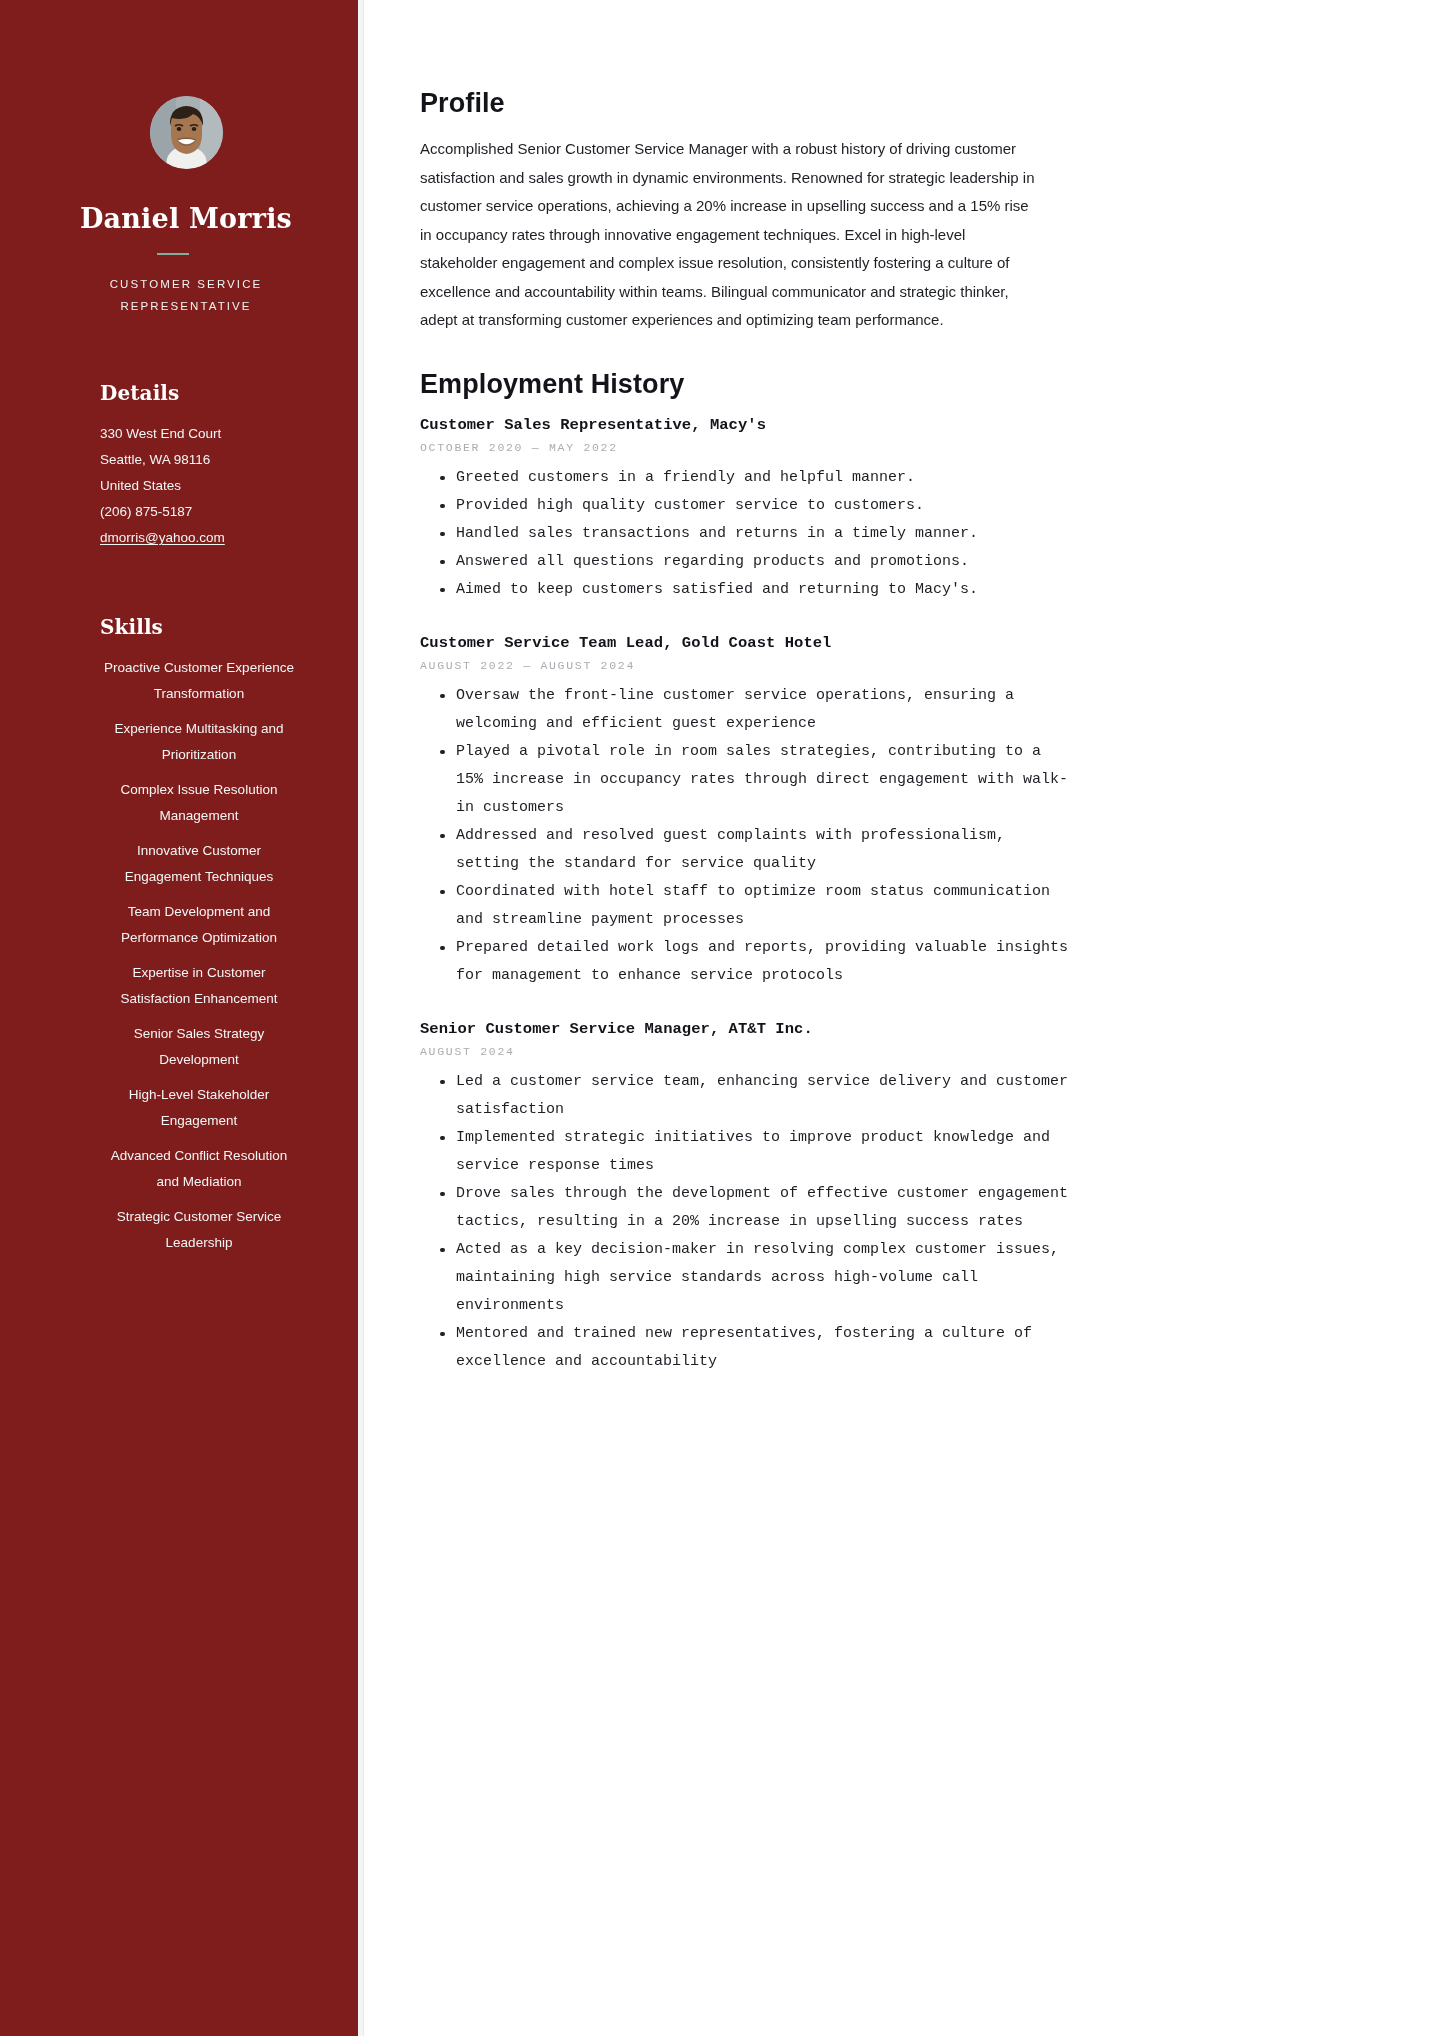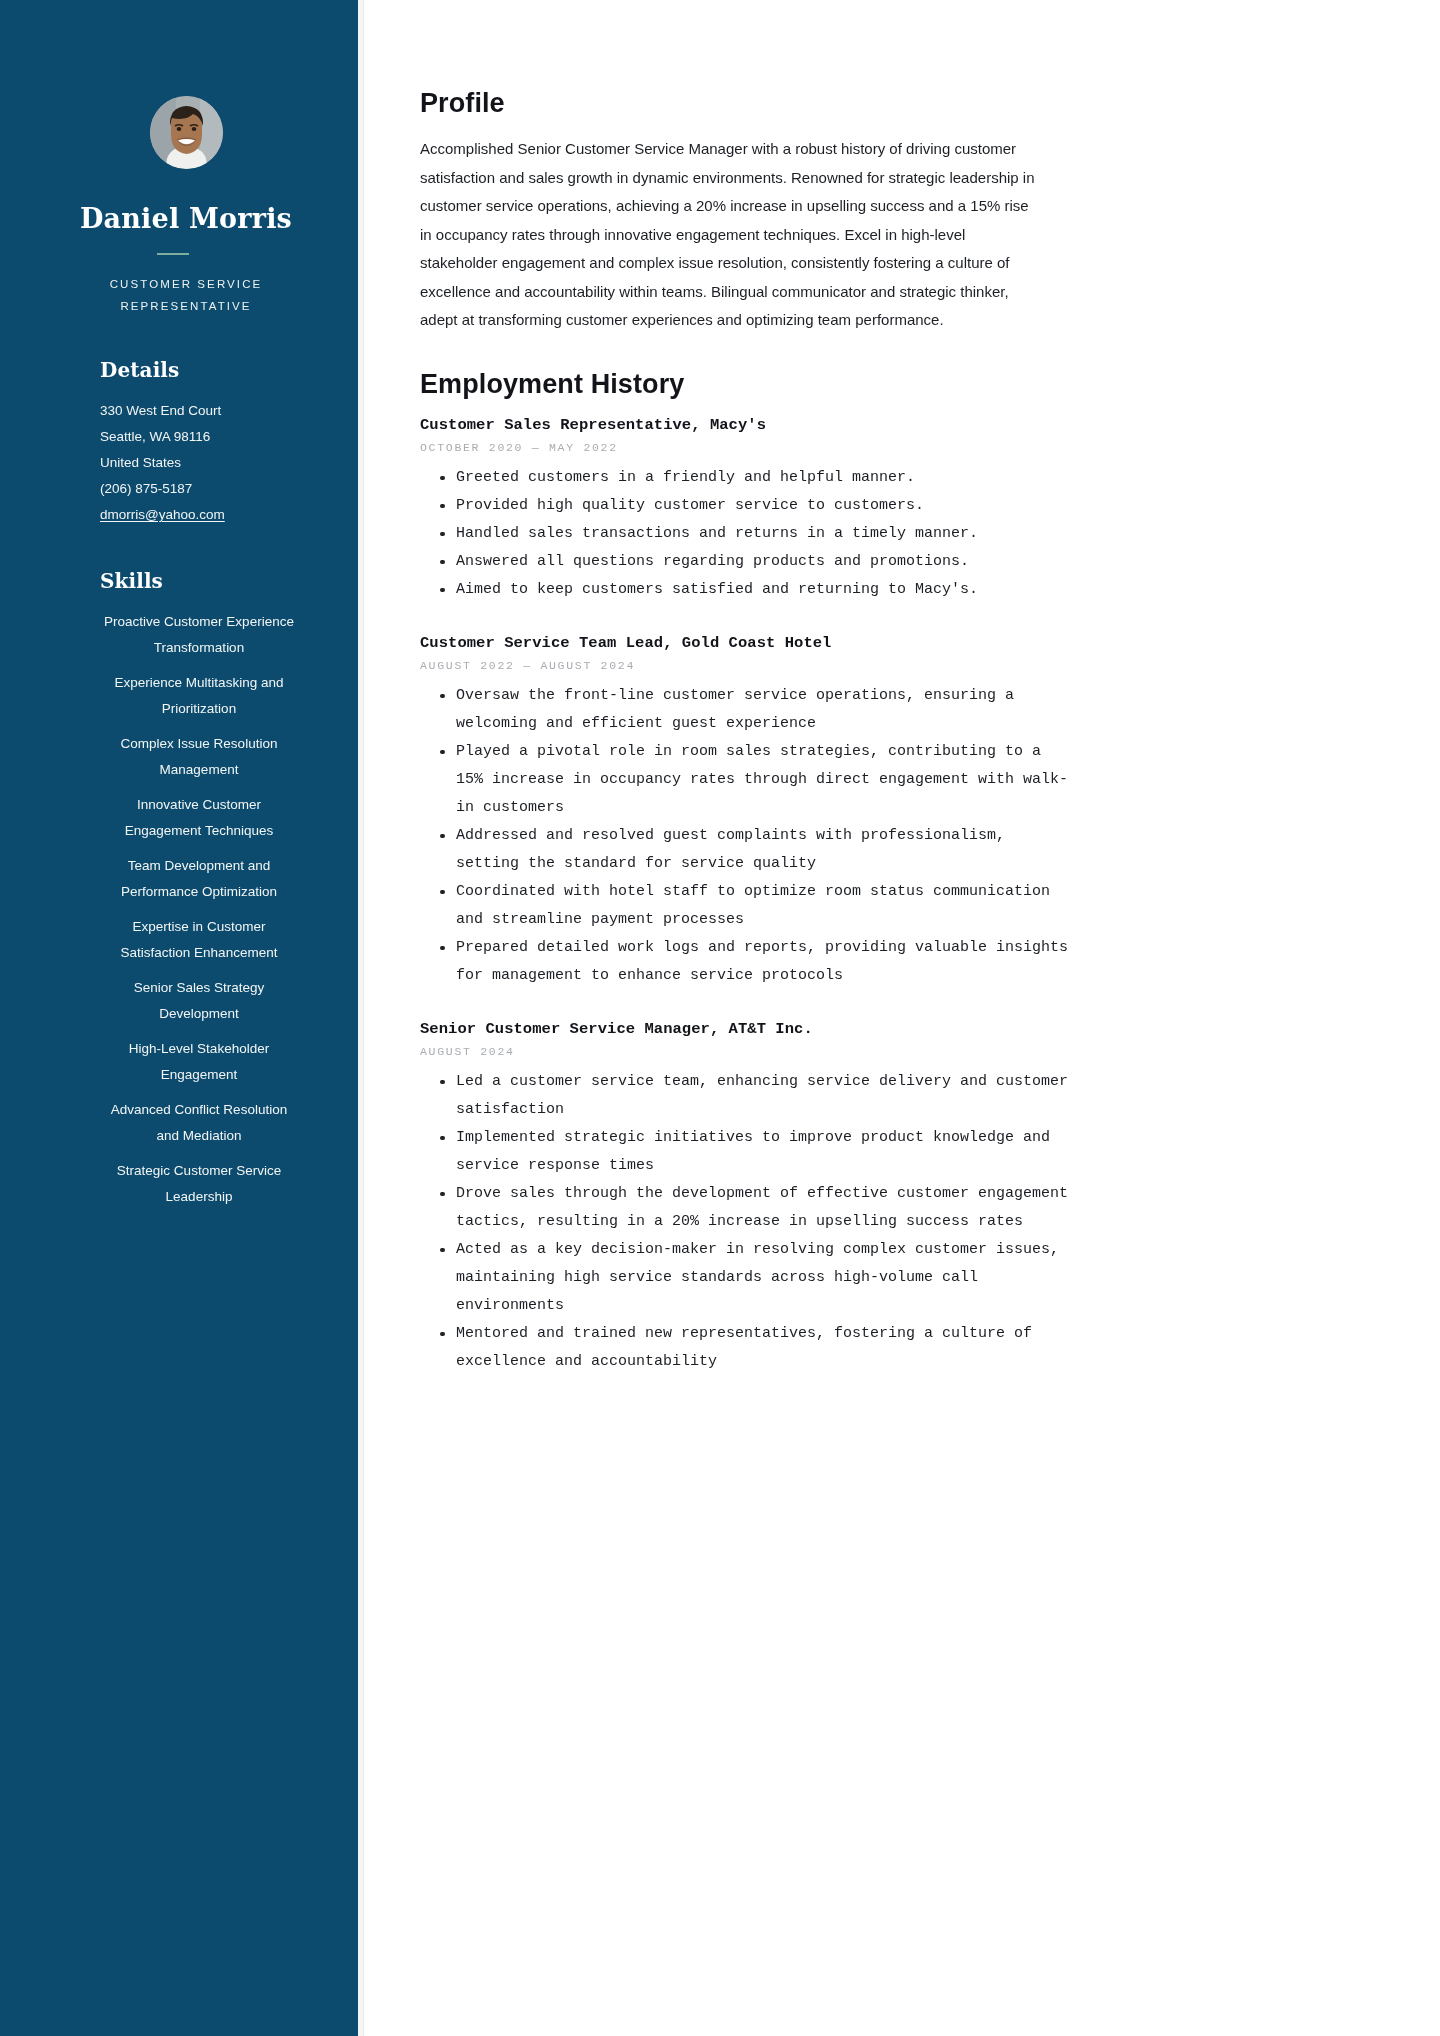--- a/index.html
+++ b/index.html
@@ -21,21 +21,21 @@
     height: 2036px;
     display: flex;
     background: #ffffff;
     overflow: hidden;
   }
 
   
   .sidebar {
     width: 358px;
     min-width: 358px;
-    background: #0c4a6e;
+    background: #7f1d1d;
     color: #ffffff;
     padding: 0 12px 0 0;
     position: relative;
   }
 
   .sidebar-inner {
     padding: 96px 48px 0 100px;
   }
 
   .avatar-wrap {
@@ -81,21 +81,21 @@
     text-align: center;
     font-size: 11.5px;
     letter-spacing: 2.1px;
     line-height: 22px;
     margin-top: 18px;
     margin-left: -26px;
     color: #eef4f1;
     text-transform: uppercase;
   }
 
-  .side-section { margin-top: 41px; }
+  .side-section { margin-top: 64px; }
   .side-section.skills-section { }
 
   .side-heading {
     font-family: "DejaVu Serif", "Liberation Serif", serif;
     font-size: 20px;
     font-weight: 700;
     color: #ffffff;
     letter-spacing: 0.1px;
     margin-bottom: 16px;
   }

